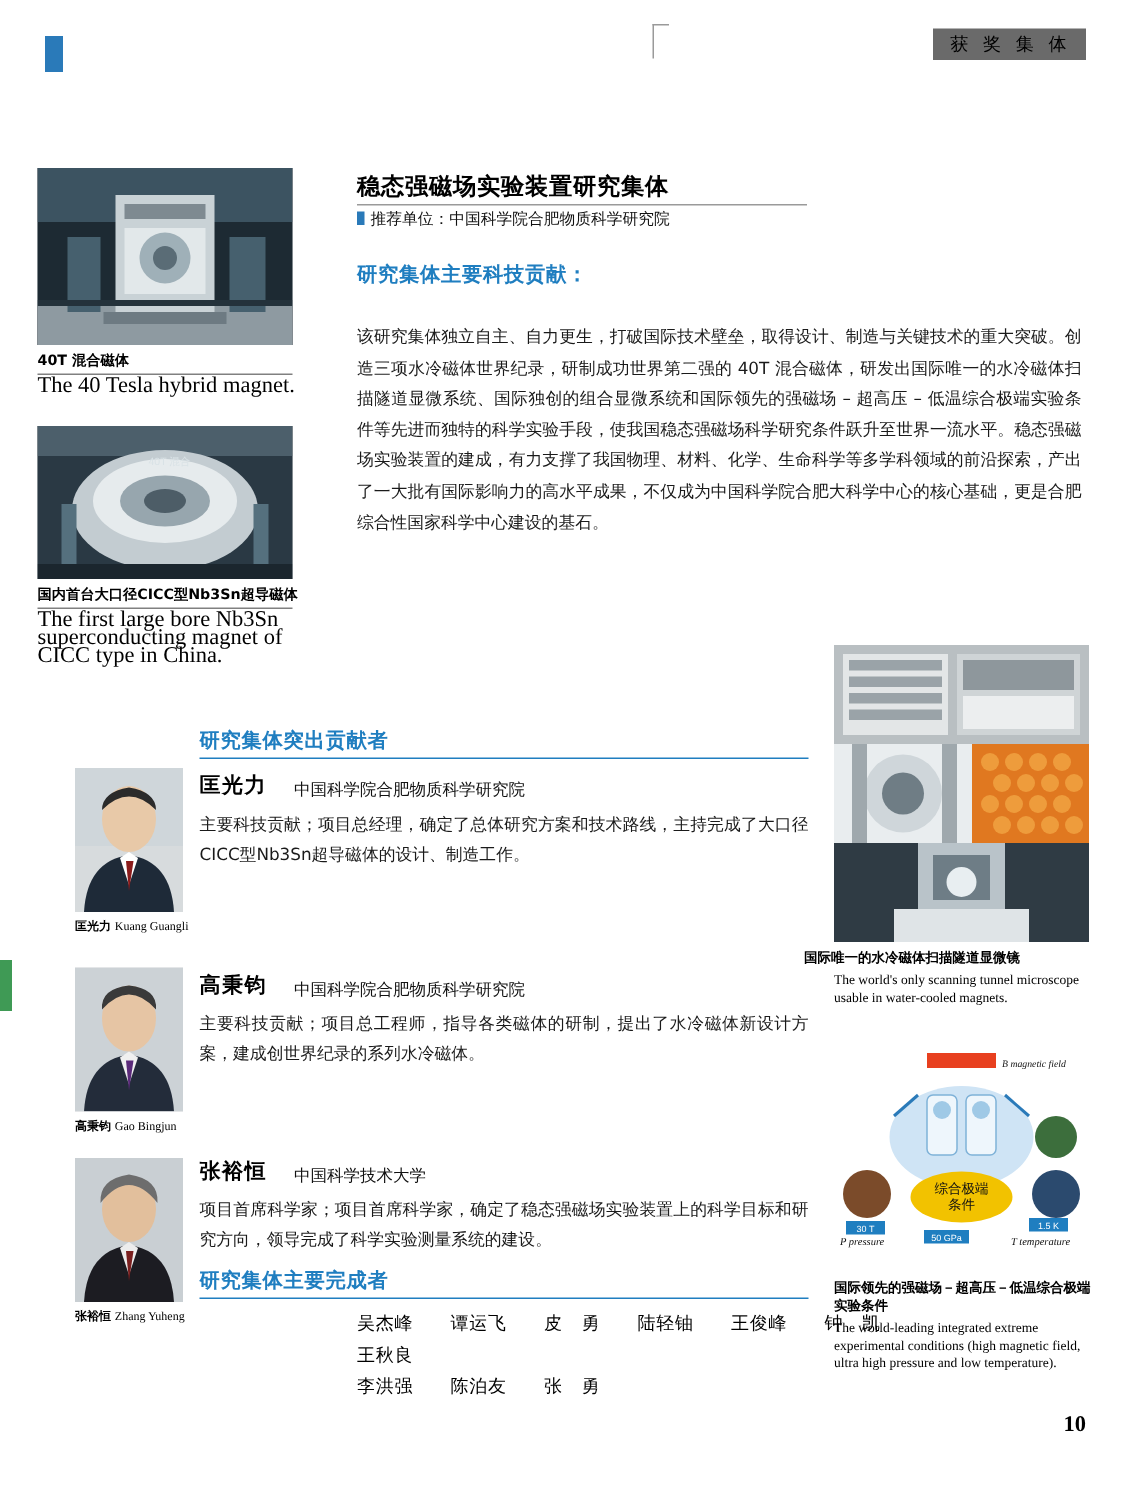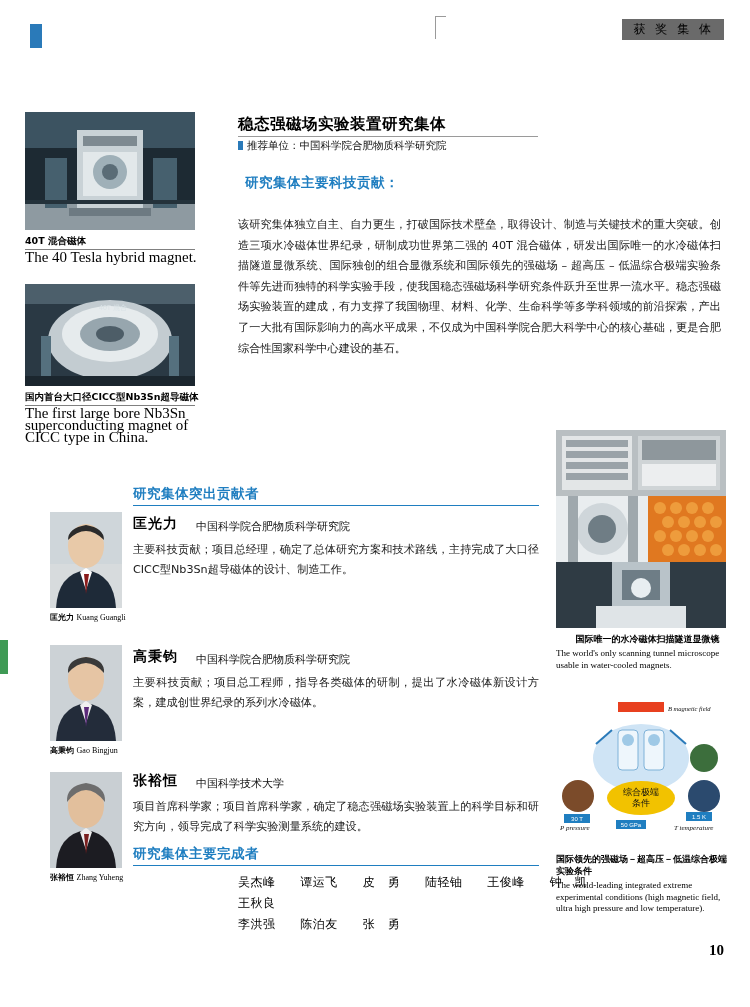--- a/index.html
+++ b/index.html
@@ -260,21 +260,21 @@
 <div class="cap-cn" style="left:25px; top:390px; width:190px;">国内首台大口径CICC型Nb3Sn超导磁体</div>
 <div class="cap-rule" style="left:25px; top:405px; width:170px;"></div>
 <div class="cap-en" style="left:25px; top:407px; width:175px;">The first large bore Nb3Sn superconducting magnet of CICC type in China.</div>
 
 <div class="main-title">稳态强磁场实验装置研究集体</div>
 <div class="title-rule"></div>
 <div class="unit-line">
   <span class="unit-mark"></span><span>推荐单位：中国科学院合肥物质科学研究院</span>
 </div>
 
-<div class="sec-title" style="left:238px; top:174px;margin-left:7px;">研究集体主要科技贡献：</div>
+<div class="sec-title" style="left:238px; top:174px;">研究集体主要科技贡献：</div>
 <div class="body-text" style="left:238px; top:215px; width:483px;">该研究集体独立自主、自力更生，打破国际技术壁垒，取得设计、制造与关键技术的重大突破。创造三项水冷磁体世界纪录，研制成功世界第二强的 40T 混合磁体，研发出国际唯一的水冷磁体扫描隧道显微系统、国际独创的组合显微系统和国际领先的强磁场 – 超高压 – 低温综合极端实验条件等先进而独特的科学实验手段，使我国稳态强磁场科学研究条件跃升至世界一流水平。稳态强磁场实验装置的建成，有力支撑了我国物理、材料、化学、生命科学等多学科领域的前沿探索，产出了一大批有国际影响力的高水平成果，不仅成为中国科学院合肥大科学中心的核心基础，更是合肥综合性国家科学中心建设的基石。</div>
 
 <div class="sec-title" style="left:133px; top:485px;">研究集体突出贡献者</div>
 <div class="sec-rule" style="left:133px; top:505px; width:406px;"></div>
 
 <div class="person-photo" style="left:50px; top:512px; width:72px; height:96px;">
   <svg width="72" height="96" viewBox="0 0 72 96">
     <rect width="72" height="96" fill="#d7dbdd"></rect>
     <rect x="0" y="0" width="72" height="52" fill="#cfd6da"></rect>
     <ellipse cx="36" cy="34" rx="18" ry="22" fill="#e8c9a8"></ellipse>
@@ -388,21 +388,21 @@
         <circle cx="160" cy="120" r="6"></circle>
     </g>
 
     <rect x="0" y="132" width="170" height="66" fill="#2f3b44"></rect>
     <rect x="56" y="132" width="58" height="52" fill="#b9c3c9"></rect>
     <rect x="66" y="140" width="38" height="30" fill="#6e7d86"></rect>
     <rect x="40" y="176" width="90" height="22" fill="#dfe4e7"></rect>
     <circle cx="85" cy="158" r="10" fill="#e8eef1"></circle>
   </svg>
 </div>
-<div class="fig-cap-cn" style="left:560px; top:633px; width:175px;text-align:center;">国际唯一的水冷磁体扫描隧道显微镜</div>
+<div class="fig-cap-cn" style="left:536px; top:633px; width:175px;">国际唯一的水冷磁体扫描隧道显微镜</div>
 <div class="fig-cap-en" style="left:556px; top:648px; width:178px;">The world's only scanning tunnel microscope usable in water-cooled magnets.</div>
 
 <div class="photo" style="left:556px; top:700px; width:170px; height:150px; background:#ffffff;">
   <svg width="170" height="150" viewBox="0 0 170 150">
     <rect width="170" height="150" fill="#ffffff"></rect>
 
     <rect x="62" y="2" width="46" height="10" fill="#e8401f"></rect>
     <text x="112" y="11" font-size="6.5" fill="#111" font-family="serif" font-style="italic">B magnetic field</text>
 
     <ellipse cx="85" cy="58" rx="48" ry="34" fill="#cfe4f5"></ellipse>

